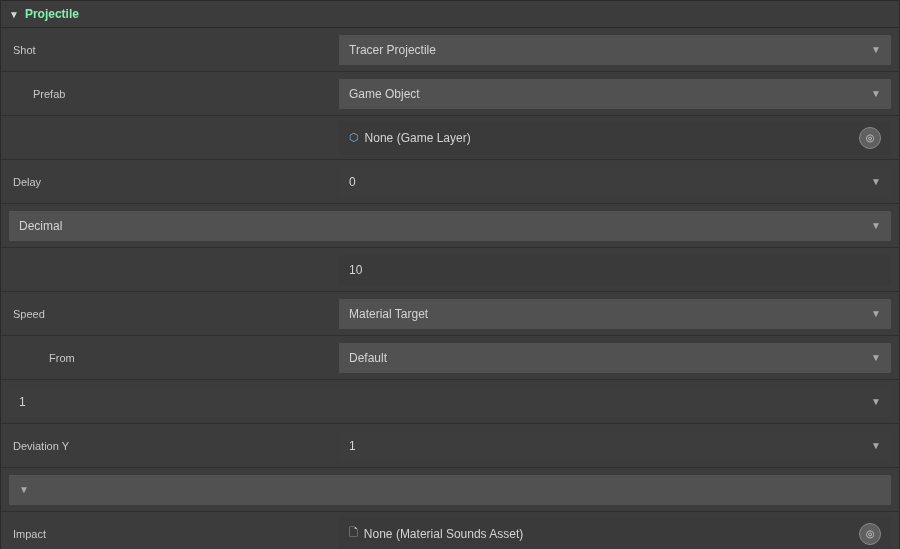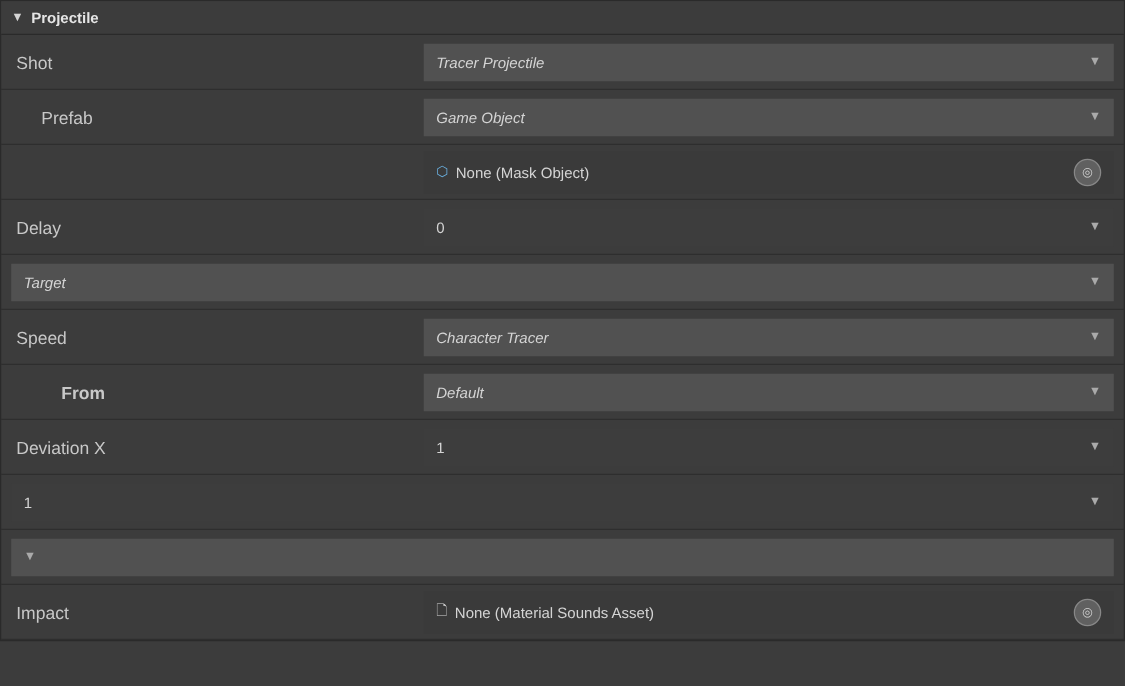--- a/index.html
+++ b/index.html
@@ -26,68 +26,66 @@
       border-bottom: 1px solid #2a2a2a;
     }
 
     .panel-header .chevron {
       color: #d4d4d4;
       font-size: 10px;
     }
 
     .panel-header .title {
       font-weight: 600;
-      color: #e5e5e5;
+      color: #86efac;
       font-size: 12px;
     }
 
     .row {
       display: flex;
       align-items: center;
       min-height: 44px;
       border-bottom: 1px solid #2e2e2e;
       padding: 0 8px;
     }
 
     .row-label {
       width: 330px;
       min-width: 330px;
       color: #c8c8c8;
-      font-size: 14px;
+      font-size: 11px;
       padding-left: 4px;
     }
 
     .row-label.indented {
       padding-left: 24px;
     }
 
     .row-label.indented2 {
       padding-left: 40px;
-      font-weight: bold;
     }
 
     .row-content {
       flex: 1;
       display: flex;
       align-items: center;
     }
 
     .dropdown {
       flex: 1;
       background: #515151;
       border: none;
       color: #d4d4d4;
       padding: 6px 10px;
       min-height: 30px;
       display: flex;
       align-items: center;
       justify-content: space-between;
       cursor: pointer;
       font-size: 12px;
-      font-style: italic;
     }
 
     .dropdown .dropdown-arrow {
       color: #aaaaaa;
       font-size: 10px;
     }
 
     .value-box {
       flex: 1;
       background: #3d3d3d;
@@ -180,78 +178,86 @@
       </div>
     </div>
   </div>
 
   <div class="row">
     <div class="row-label"></div>
     <div class="row-content">
       <div class="object-field">
         <div class="object-field-left">
           <span class="icon-cube">⬡</span>
-          <span>None (Mask Object)</span>
+          <span>None (Game Layer)</span>
         </div>
         <div class="circle-btn">◎</div>
       </div>
     </div>
   </div>
 
   <div class="row">
     <div class="row-label">Delay</div>
     <div class="row-content">
       <div class="value-box">
         <span>0</span>
         <span class="dropdown-arrow">▼</span>
       </div>
     </div>
   </div>
 
   <div class="row">
     <div class="row-content">
       <div class="dropdown">
-        <span>Target</span>
-        <span class="dropdown-arrow">▼</span>
-      </div>
-    </div>
-  </div>
-
+        <span>Decimal</span>
+        <span class="dropdown-arrow">▼</span>
+      </div>
+    </div>
+  </div>
+
+  <div class="row">
+    <div class="row-label"></div>
+    <div class="row-content">
+      <div class="object-field">
+        <span>10</span>
+      </div>
+    </div>
+  </div>
 
   <div class="row">
     <div class="row-label">Speed</div>
     <div class="row-content">
       <div class="dropdown">
-        <span>Character Tracer</span>
+        <span>Material Target</span>
         <span class="dropdown-arrow">▼</span>
       </div>
     </div>
   </div>
 
   <div class="row">
     <div class="row-label indented2">From</div>
     <div class="row-content">
       <div class="dropdown">
         <span>Default</span>
         <span class="dropdown-arrow">▼</span>
       </div>
     </div>
   </div>
 
   <div class="row">
-    <div class="row-label">Deviation X</div>
     <div class="row-content">
       <div class="value-box">
         <span>1</span>
         <span class="dropdown-arrow">▼</span>
       </div>
     </div>
   </div>
 
   <div class="row">
+    <div class="row-label">Deviation Y</div>
     <div class="row-content">
       <div class="value-box">
         <span>1</span>
         <span class="dropdown-arrow">▼</span>
       </div>
     </div>
   </div>
 
   <div class="row">
     <div class="row-content">

